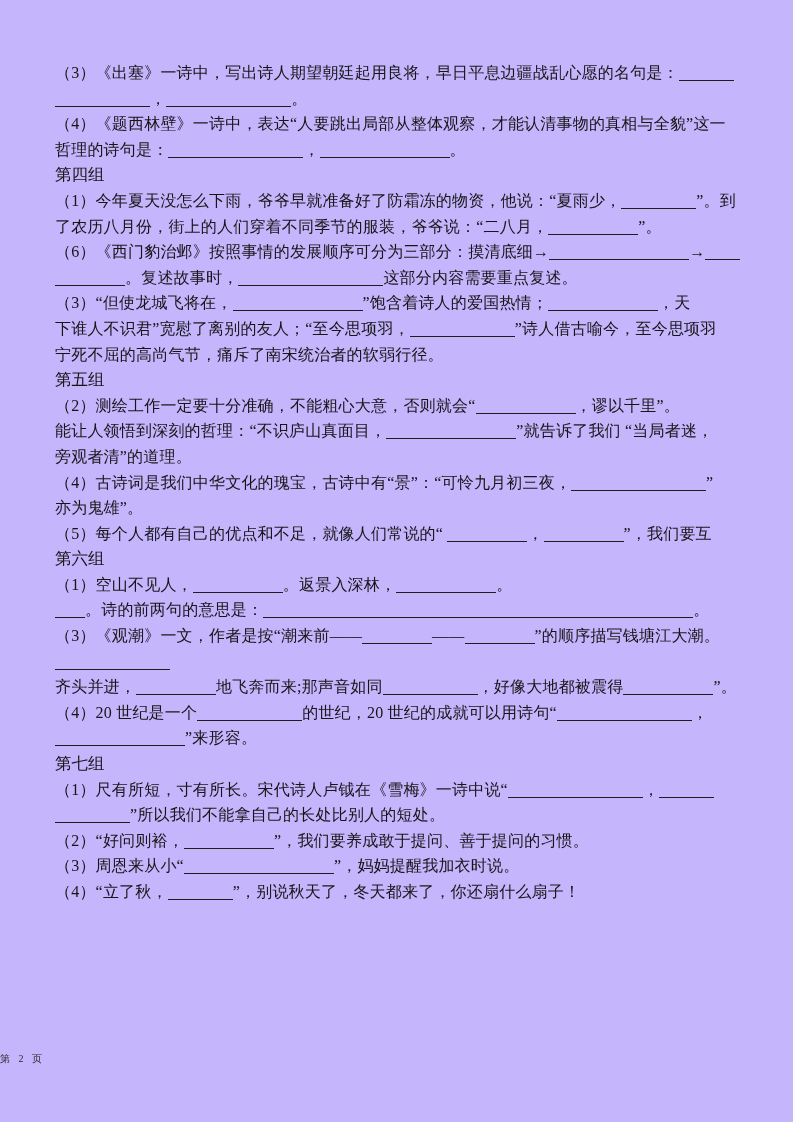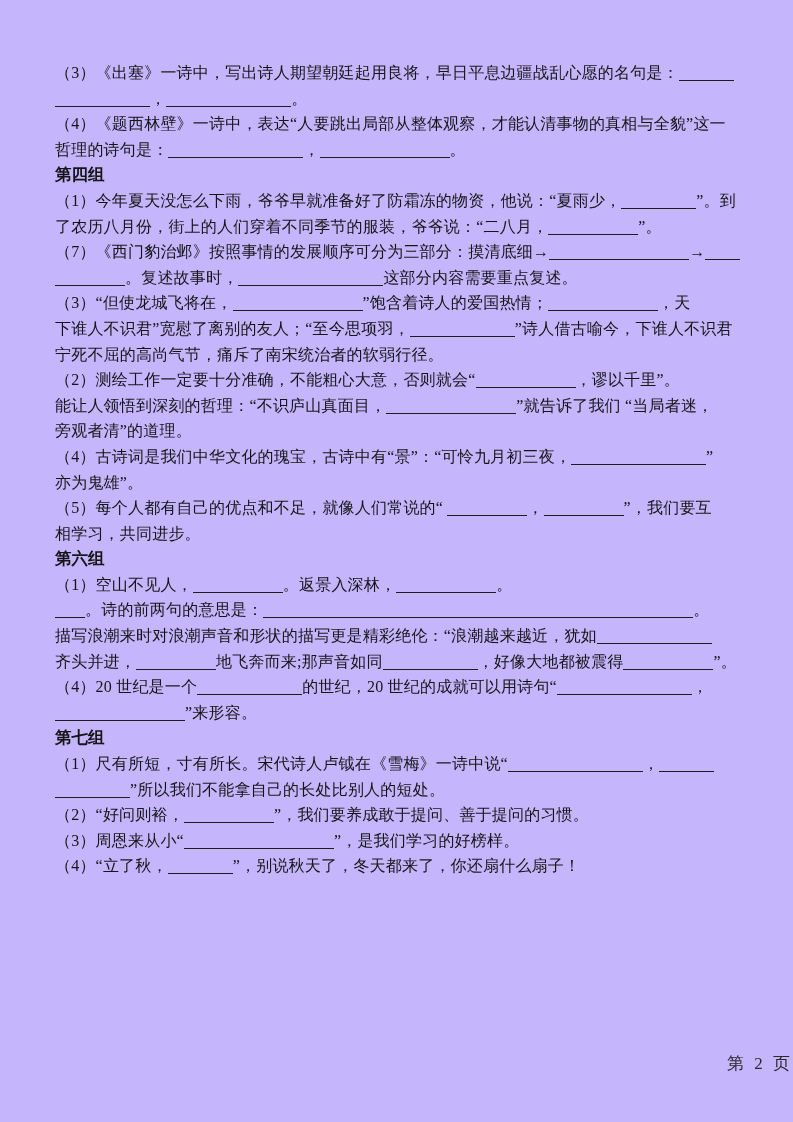--- a/index.html
+++ b/index.html
@@ -24,73 +24,74 @@
   }
   .line {
     font-size: 16px;
     line-height: 25.6px;
     white-space: nowrap;
     letter-spacing: 0.2px;
   }
   .heading {
     font-size: 16.5px;
     line-height: 25.6px;
-    font-weight: 700;
+    font-weight: 400;
     white-space: nowrap;
   }
   .run { display: inline; }
   .blank {
     display: inline-block;
     height: 1px;
     border-bottom: 1.5px solid #1d1d1d;
     vertical-align: -3px;
   }
   .footer {
     position: absolute;
     left: 0;
     right: 0;
     top: 1052px;
-    text-align: right;
-    font-size: 17px;
+    text-align: left;
+    font-size: 10px;
     letter-spacing: 3px;
     color: #2a2a2a;
   }
 </style>
 </head>
 <body>
 
 <div class="page">
   <div class="content">
       <div class="line"><span class="run">（3）《出塞》一诗中，写出诗人期望朝廷起用良将，早日平息边疆战乱心愿的名句是：</span><span class="blank" style="width: 55px;"></span></div>
       <div class="line"><span class="blank" style="width: 95px;"></span><span class="run">，</span><span class="blank" style="width: 125px;"></span><span class="run">。</span></div>
       <div class="line"><span class="run">（4）《题西林壁》一诗中，表达“人要跳出局部从整体观察，才能认清事物的真相与全貌”这一</span></div>
       <div class="line"><span class="run">哲理的诗句是：</span><span class="blank" style="width: 135px;"></span><span class="run">，</span><span class="blank" style="width: 130px;"></span><span class="run">。</span></div>
       <div class="heading"><span class="run">第四组</span></div>
       <div class="line"><span class="run">（1）今年夏天没怎么下雨，爷爷早就准备好了防霜冻的物资，他说：“夏雨少，</span><span class="blank" style="width: 75px;"></span><span class="run">”。到</span></div>
       <div class="line"><span class="run">了农历八月份，街上的人们穿着不同季节的服装，爷爷说：“二八月，</span><span class="blank" style="width: 90px;"></span><span class="run">”。</span></div>
-      <div class="line"><span class="run">（7）《西门豹治邺》按照事情的发展顺序可分为三部分：摸清底细→</span><span class="blank" style="width: 140px;"></span><span class="run">→</span><span class="blank" style="width: 35px;"></span></div>
+      <div class="line"><span class="run">（6）《西门豹治邺》按照事情的发展顺序可分为三部分：摸清底细→</span><span class="blank" style="width: 140px;"></span><span class="run">→</span><span class="blank" style="width: 35px;"></span></div>
       <div class="line"><span class="blank" style="width: 70px;"></span><span class="run">。复述故事时，</span><span class="blank" style="width: 145px;"></span><span class="run">这部分内容需要重点复述。</span></div>
       <div class="line"><span class="run">（3）“但使龙城飞将在，</span><span class="blank" style="width: 130px;"></span><span class="run">”饱含着诗人的爱国热情；</span><span class="blank" style="width: 110px;"></span><span class="run">，天</span></div>
-      <div class="line"><span class="run">下谁人不识君”宽慰了离别的友人；“至今思项羽，</span><span class="blank" style="width: 105px;"></span><span class="run">”诗人借古喻今，下谁人不识君</span></div>
+      <div class="line"><span class="run">下谁人不识君”宽慰了离别的友人；“至今思项羽，</span><span class="blank" style="width: 105px;"></span><span class="run">”诗人借古喻今，至今思项羽</span></div>
       <div class="line"><span class="run">宁死不屈的高尚气节，痛斥了南宋统治者的软弱行径。</span></div>
+      <div class="heading"><span class="run">第五组</span></div>
       <div class="line"><span class="run">（2）测绘工作一定要十分准确，不能粗心大意，否则就会“</span><span class="blank" style="width: 100px;"></span><span class="run">，谬以千里”。</span></div>
       <div class="line"><span class="run">能让人领悟到深刻的哲理：“不识庐山真面目，</span><span class="blank" style="width: 130px;"></span><span class="run">”就告诉了我们 “当局者迷，</span></div>
       <div class="line"><span class="run">旁观者清”的道理。</span></div>
       <div class="line"><span class="run">（4）古诗词是我们中华文化的瑰宝，古诗中有“景”：“可怜九月初三夜，</span><span class="blank" style="width: 135px;"></span><span class="run">”</span></div>
       <div class="line"><span class="run">亦为鬼雄”。</span></div>
       <div class="line"><span class="run">（5）每个人都有自己的优点和不足，就像人们常说的“ </span><span class="blank" style="width: 80px;"></span><span class="run">，</span><span class="blank" style="width: 80px;"></span><span class="run">”，我们要互</span></div>
-      <div class="line"><span class="run">相学习，共同进步。</span></div>
       <div class="heading"><span class="run">第六组</span></div>
       <div class="line"><span class="run">（1）空山不见人，</span><span class="blank" style="width: 90px;"></span><span class="run">。返景入深林，</span><span class="blank" style="width: 100px;"></span><span class="run">。</span></div>
       <div class="line"><span class="blank" style="width: 30px;"></span><span class="run">。诗的前两句的意思是：</span><span class="blank" style="width: 430px;"></span><span class="run">。</span></div>
-      <div class="line"><span class="run">描写浪潮来时对浪潮声音和形状的描写更是精彩绝伦：“浪潮越来越近，犹如</span><span class="blank" style="width: 115px;"></span></div>
+      <div class="line"><span class="run">（3）《观潮》一文，作者是按“潮来前——</span><span class="blank" style="width: 70px;"></span><span class="run">——</span><span class="blank" style="width: 70px;"></span><span class="run">”的顺序描写钱塘江大潮。</span></div>
+      <div class="line"><span class="blank" style="width: 115px;"></span></div>
       <div class="line"><span class="run">齐头并进，</span><span class="blank" style="width: 80px;"></span><span class="run">地飞奔而来;那声音如同</span><span class="blank" style="width: 95px;"></span><span class="run">，好像大地都被震得</span><span class="blank" style="width: 90px;"></span><span class="run">”。</span></div>
       <div class="line"><span class="run">（4）20 世纪是一个</span><span class="blank" style="width: 105px;"></span><span class="run">的世纪，20 世纪的成就可以用诗句“</span><span class="blank" style="width: 135px;"></span><span class="run">，</span></div>
       <div class="line"><span class="blank" style="width: 130px;"></span><span class="run">”来形容。</span></div>
       <div class="heading"><span class="run">第七组</span></div>
       <div class="line"><span class="run">（1）尺有所短，寸有所长。宋代诗人卢钺在《雪梅》一诗中说“</span><span class="blank" style="width: 135px;"></span><span class="run">，</span><span class="blank" style="width: 55px;"></span></div>
       <div class="line"><span class="blank" style="width: 75px;"></span><span class="run">”所以我们不能拿自己的长处比别人的短处。</span></div>
       <div class="line"><span class="run">（2）“好问则裕，</span><span class="blank" style="width: 90px;"></span><span class="run">”，我们要养成敢于提问、善于提问的习惯。</span></div>
-      <div class="line"><span class="run">（3）周恩来从小“</span><span class="blank" style="width: 150px;"></span><span class="run">”，是我们学习的好榜样。</span></div>
+      <div class="line"><span class="run">（3）周恩来从小“</span><span class="blank" style="width: 150px;"></span><span class="run">”，妈妈提醒我加衣时说。</span></div>
       <div class="line"><span class="run">（4）“立了秋，</span><span class="blank" style="width: 65px;"></span><span class="run">”，别说秋天了，冬天都来了，你还扇什么扇子！</span></div>
     </div>
   <div class="footer">第 2 页</div>
 </div>
 
 </body></html>

